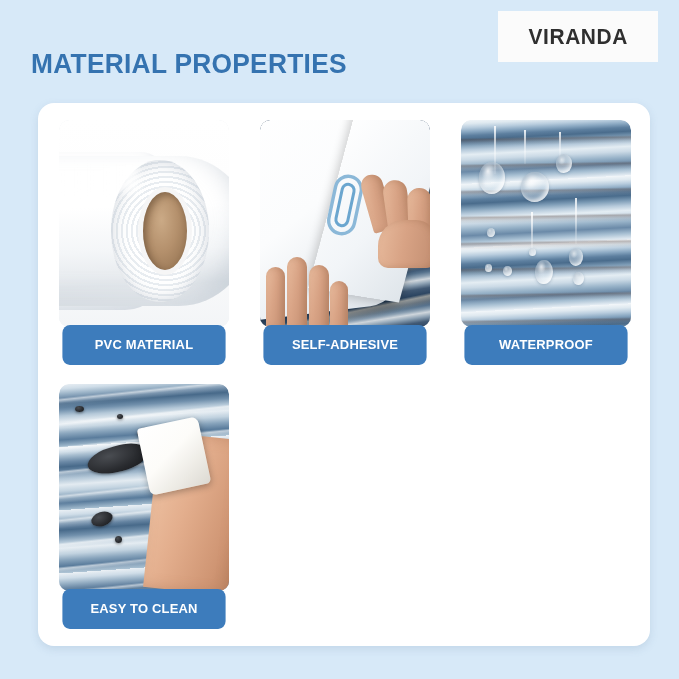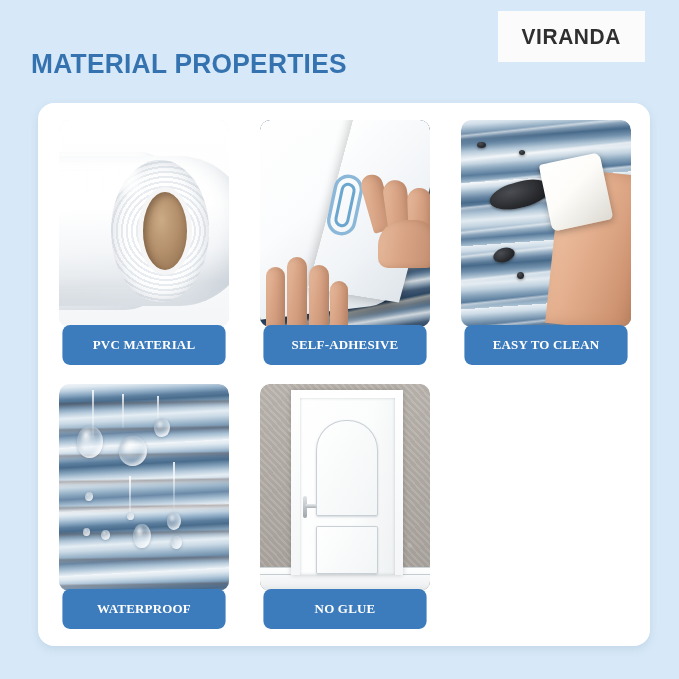--- a/index.html
+++ b/index.html
@@ -32,21 +32,21 @@
     color: #3573b0;
     font-family: "Liberation Sans", sans-serif;
     transform: scaleX(0.94);
     transform-origin: left center;
     white-space: nowrap;
   }
   .logo-box {
     position: absolute;
     left: 498px;
     top: 11px;
-    width: 147px;
+    width: 160px;
     height: 51px;
     background: #fbfbfb;
     display: flex;
     align-items: center;
     justify-content: center;
   }
   .logo-text {
     font-size: 22px;
     font-weight: bold;
     color: #2f2f2f;
@@ -79,21 +79,20 @@
     row-gap: 19px;
     padding: 17px 21px;
     box-sizing: border-box;
   }
   .tile {
     position: relative;
     width: 170px;
     height: 245px;
     border-radius: 10px;
     overflow: hidden;
-    font-family: Liberation Serif, serif;
   }
   .tile-media {
     position: absolute;
     left: 0; top: 0;
     width: 170px;
     height: 207px;
     border-radius: 10px;
     overflow: hidden;
     background: #eceff2;
   }
@@ -490,35 +489,20 @@
           <div class="finger" style="left:26px; top:6px;  width:24px; height:66px; transform:rotate(-8deg);"></div>
           <div class="finger" style="left:48px; top:14px; width:24px; height:62px; transform:rotate(-2deg);"></div>
           <div class="finger" style="left:18px; top:46px; width:58px; height:48px; border-radius:26px 20px 10px 10px;"></div>
         </div>
       </div>
       <div class="tile-label">SELF-ADHESIVE</div>
     </div>
 
     <div class="tile">
       <div class="tile-media">
-        <div class="ec-bg"></div>
-        <div class="stain" style="left:28px; top:62px; width:60px; height:26px; border-radius:50% 42% 46% 50%; transform:rotate(-14deg);"></div>
-        <div class="stain" style="left:32px; top:128px; width:22px; height:14px; transform:rotate(-18deg);"></div>
-        <div class="stain" style="left:56px; top:152px; width:7px;  height:7px;"></div>
-        <div class="stain" style="left:16px; top:22px;  width:9px;  height:6px;"></div>
-        <div class="stain" style="left:58px; top:30px;  width:6px;  height:5px;"></div>
-        <div class="stain" style="left:78px; top:44px;  width:12px; height:9px;  transform:rotate(-20deg);"></div>
-        <div class="ec-hand"></div>
-        <div class="ec-cloth"></div>
-      </div>
-      <div class="tile-label">EASY TO CLEAN</div>
-    </div>
-
-    <div class="tile">
-      <div class="tile-media">
         <div class="wp-bg"></div>
         <div class="trail" style="left:33px; top:6px;  height:48px;"></div>
         <div class="trail" style="left:63px; top:10px; height:34px;"></div>
         <div class="trail" style="left:98px; top:12px; height:26px;"></div>
         <div class="trail" style="left:70px; top:92px; height:44px;"></div>
         <div class="trail" style="left:114px;top:78px; height:46px;"></div>
         <div class="drop" style="left:18px; top:42px;  width:26px; height:32px;"></div>
         <div class="drop" style="left:60px; top:52px;  width:28px; height:30px;"></div>
         <div class="drop" style="left:95px; top:34px;  width:16px; height:19px;"></div>
         <div class="drop" style="left:26px; top:108px; width:8px;  height:9px;"></div>
@@ -527,30 +511,28 @@
         <div class="drop" style="left:42px; top:146px; width:9px;  height:10px;"></div>
         <div class="drop" style="left:74px; top:140px; width:18px; height:24px;"></div>
         <div class="drop" style="left:108px;top:128px; width:14px; height:18px;"></div>
         <div class="drop" style="left:112px;top:152px; width:11px; height:13px;"></div>
       </div>
       <div class="tile-label">WATERPROOF</div>
     </div>
 
     <div class="tile">
       <div class="tile-media">
-        <div class="ng-bg">
-          <div class="ng-wall"></div>
-        </div>
-        <div class="ng-baseboard"></div>
-        <div class="ng-frame">
-          <div class="ng-door">
-            <div class="ng-panel ng-panel-top"></div>
-            <div class="ng-panel ng-panel-bot"></div>
-            <div class="ng-handle-plate"></div>
-            <div class="ng-handle"></div>
-          </div>
-        </div>
+        <div class="ec-bg"></div>
+        <div class="stain" style="left:28px; top:62px; width:60px; height:26px; border-radius:50% 42% 46% 50%; transform:rotate(-14deg);"></div>
+        <div class="stain" style="left:32px; top:128px; width:22px; height:14px; transform:rotate(-18deg);"></div>
+        <div class="stain" style="left:56px; top:152px; width:7px;  height:7px;"></div>
+        <div class="stain" style="left:16px; top:22px;  width:9px;  height:6px;"></div>
+        <div class="stain" style="left:58px; top:30px;  width:6px;  height:5px;"></div>
+        <div class="stain" style="left:78px; top:44px;  width:12px; height:9px;  transform:rotate(-20deg);"></div>
+        <div class="ec-hand"></div>
+        <div class="ec-cloth"></div>
       </div>
-      <div class="tile-label">NO GLUE</div>
+      <div class="tile-label">EASY TO CLEAN</div>
     </div>
+
 
   </div>
 </div>
 
 </body></html>

